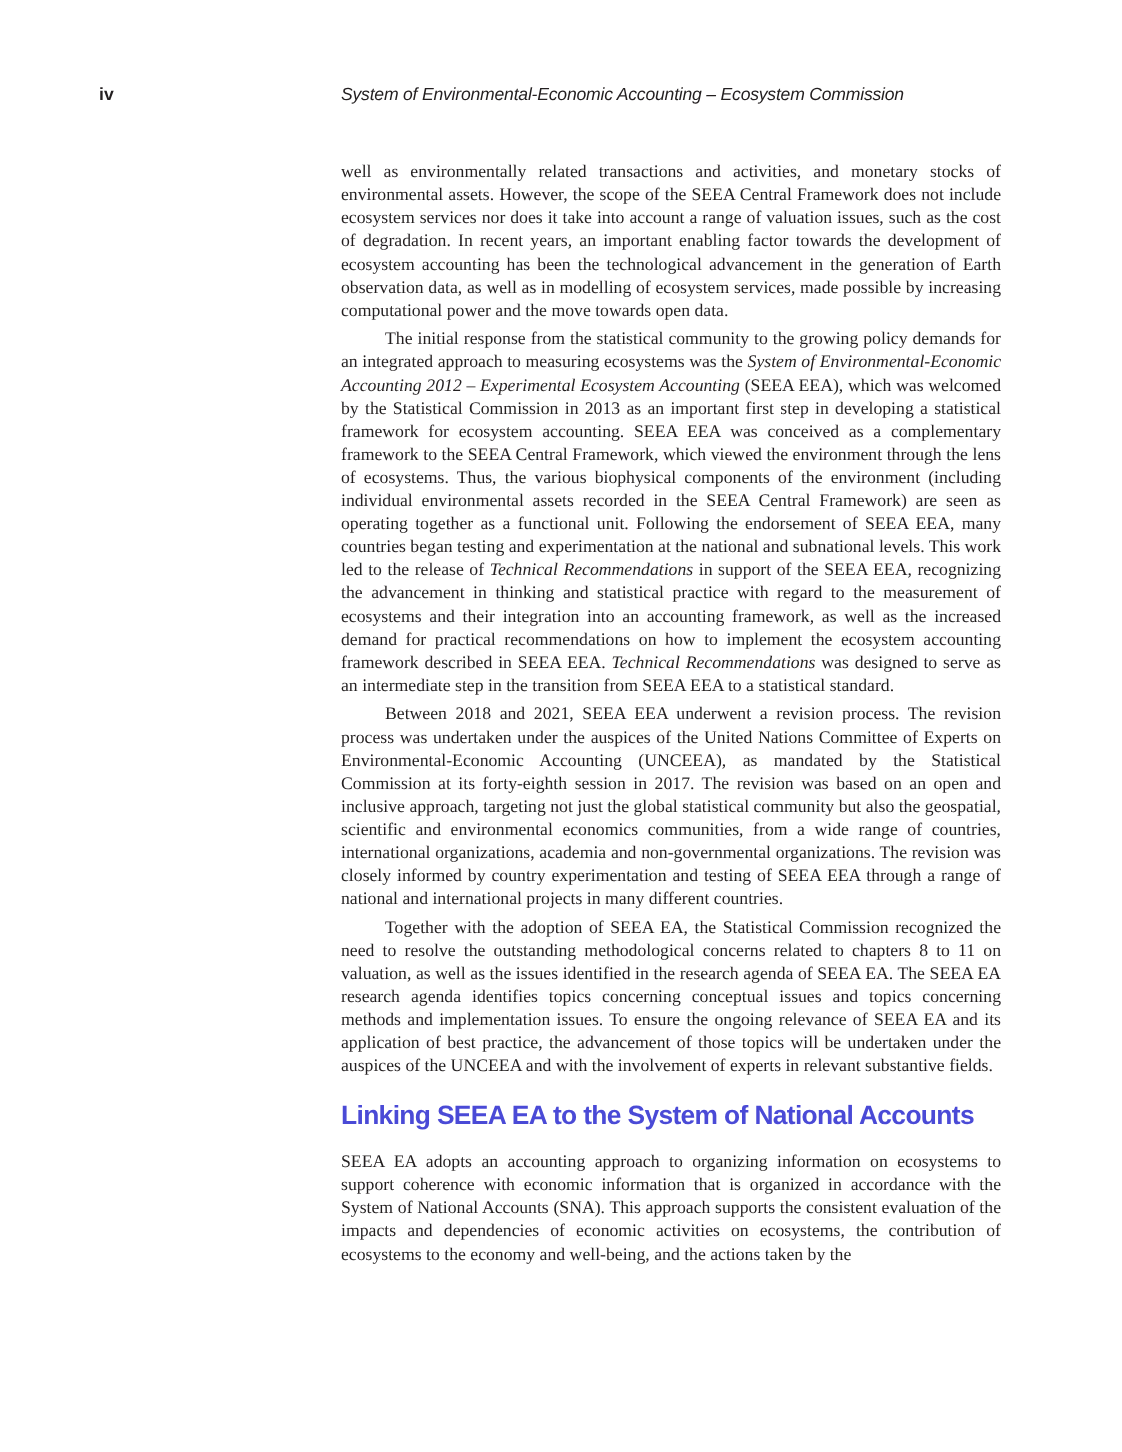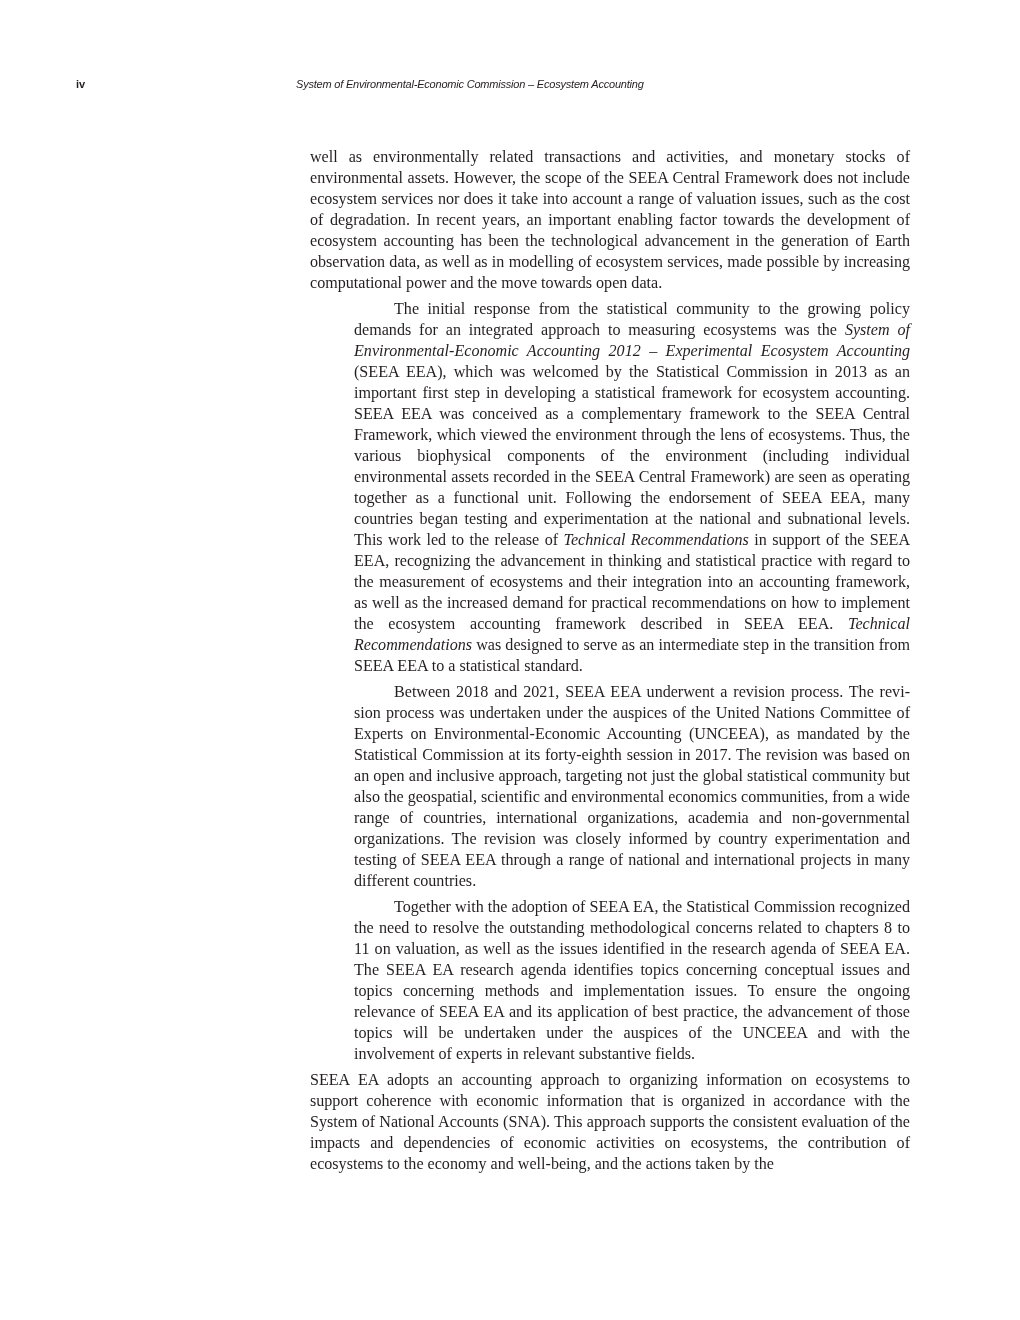--- a/index.html
+++ b/index.html
@@ -10,25 +10,25 @@
     body {
       width: 1020px;
       height: 1320px;
       position: relative;
       overflow: hidden;
       color: #231f20;
     }
     .running-header {
       position: absolute;
       top: 78px;
-      left: 76px;
+      left: 90px;
       width: 830px;
       height: 18px;
       font-family: "Liberation Sans", sans-serif;
-      font-size: 11px;
+      font-size: 16px;
     }
     .page-number {
       position: absolute;
       left: 0;
       top: 0;
       font-weight: bold;
       color: #231f20;
     }
     .running-title {
       position: absolute;
@@ -48,53 +48,53 @@
       line-height: 21px;
       text-align: justify;
       hyphens: manual;
     }
     .content p {
       margin: 0 0 5px 0;
       font-family: Liberation Serif, serif;
     }
     .content p.indent {
       text-indent: 40px;
-      margin-left: 44px;
     }
     .section-heading {
       font-family: "Liberation Sans", sans-serif;
       font-weight: bold;
       font-size: 24px;
       line-height: 30px;
       color: #4a4ad6;
       margin: 20px 0 16px 0;
       text-align: left;
       letter-spacing: -0.6px;
     }
     em { font-style: italic; }
   </style>
 </head>
 <body>
 
 <div class="running-header">
   <span class="page-number">iv</span>
-  <span class="running-title">System of Environmental-Economic Commission – Ecosystem Accounting</span>
+  <span class="running-title">System of Environmental-Economic Accounting – Ecosystem Commission</span>
 </div>
 
 <div class="content">
   <p>
     <span>well as environmentally related transactions and activities, and monetary stocks of environmental assets. However, the scope of the SEEA Central Framework does not include ecosystem services nor does it take into account a range of valuation issues, such as the cost of degradation. In recent years, an important enabling factor towards the development of ecosystem accounting has been the technological advancement in the generation of Earth observation data, as well as in modelling of ecosystem services, made possible by increasing computational power and the move towards open data.</span>
   </p>
   <p class="indent">
     <span>The initial response from the statistical community to the growing policy demands for an integrated approach to measuring ecosystems was the </span><em>System of Environmental-Economic Accounting 2012 – Experimental Ecosystem Account­ing</em><span> (SEEA EEA), which was welcomed by the Statistical Commission in 2013 as an important first step in developing a statistical framework for ecosystem account­ing. SEEA EEA was conceived as a complementary framework to the SEEA Central Framework, which viewed the environment through the lens of eco­systems. Thus, the various biophysical components of the environment (includ­ing individual environmental assets recorded in the SEEA Central Framework) are seen as operating together as a functional unit. Following the endorsement of SEEA EEA, many countries began testing and experimentation at the national and subnational levels. This work led to the release of </span><em>Technical Recommendations</em><span> in support of the SEEA EEA, recognizing the advancement in thinking and statistical practice with regard to the measurement of ecosystems and their integration into an accounting framework, as well as the increased demand for practical recommen­dations on how to implement the ecosystem accounting framework described in SEEA EEA. </span><em>Technical Recommendations</em><span> was designed to serve as an intermediate step in the transition from SEEA EEA to a statistical standard.</span>
   </p>
   <p class="indent">
     <span>Between 2018 and 2021, SEEA EEA underwent a revision process. The revi­sion process was undertaken under the auspices of the United Nations Committee of Experts on Environmental-Economic Accounting (UNCEEA), as mandated by the Statistical Commission at its forty-eighth session in 2017. The revision was based on an open and inclusive approach, targeting not just the global statistical community but also the geospatial, scientific and environmental economics communities, from a wide range of countries, international organizations, academia and non-governmen­tal organizations. The revision was closely informed by country experimentation and testing of SEEA EEA through a range of national and international projects in many different countries.</span>
   </p>
   <p class="indent">
     <span>Together with the adoption of SEEA EA, the Statistical Commission recognized the need to resolve the outstanding methodological concerns related to chapters 8 to 11 on valuation, as well as the issues identified in the research agenda of SEEA EA. The SEEA EA research agenda identifies topics concerning conceptual issues and topics concerning methods and implementation issues. To ensure the ongoing relevance of SEEA EA and its application of best practice, the advancement of those topics will be undertaken under the auspices of the UNCEEA and with the involvement of experts in relevant substantive fields.</span>
   </p>
 
+  <h2 class="section-heading" style="color: rgb(74, 74, 214);">Linking SEEA EA to the System of National Accounts</h2>
 
   <p>
     <span>SEEA EA adopts an accounting approach to organizing information on ecosystems to support coherence with economic information that is organized in accordance with the System of National Accounts (SNA). This approach supports the consistent evalu­ation of the impacts and dependencies of economic activities on ecosystems, the con­tribution of ecosystems to the economy and well-being, and the actions taken by the</span>
   </p>
 </div>
 
 </body></html>

